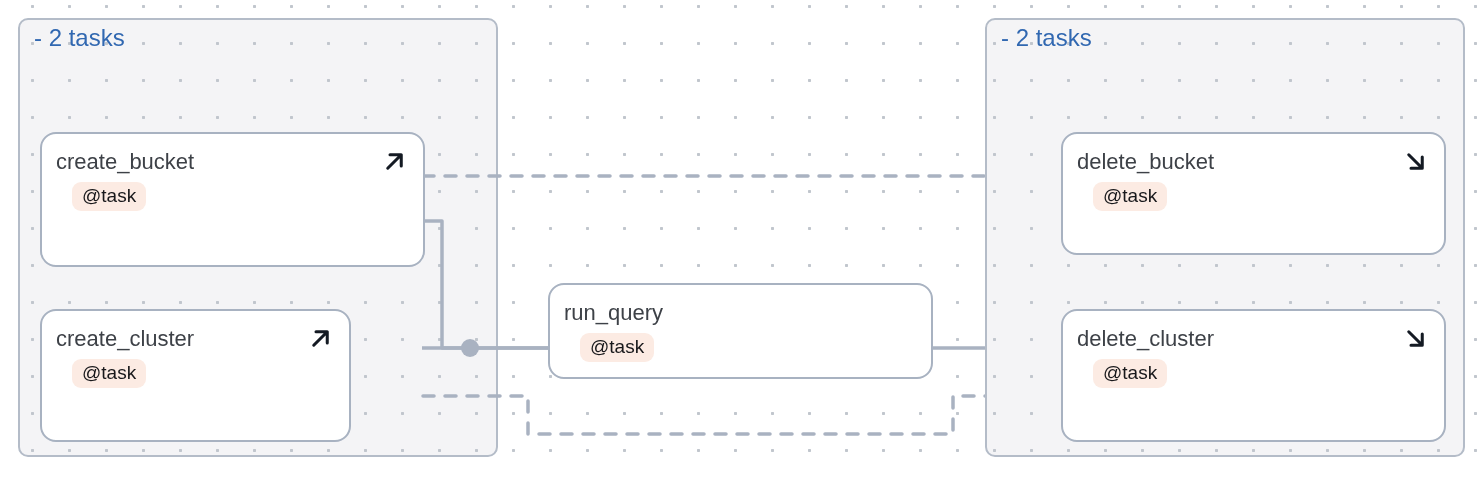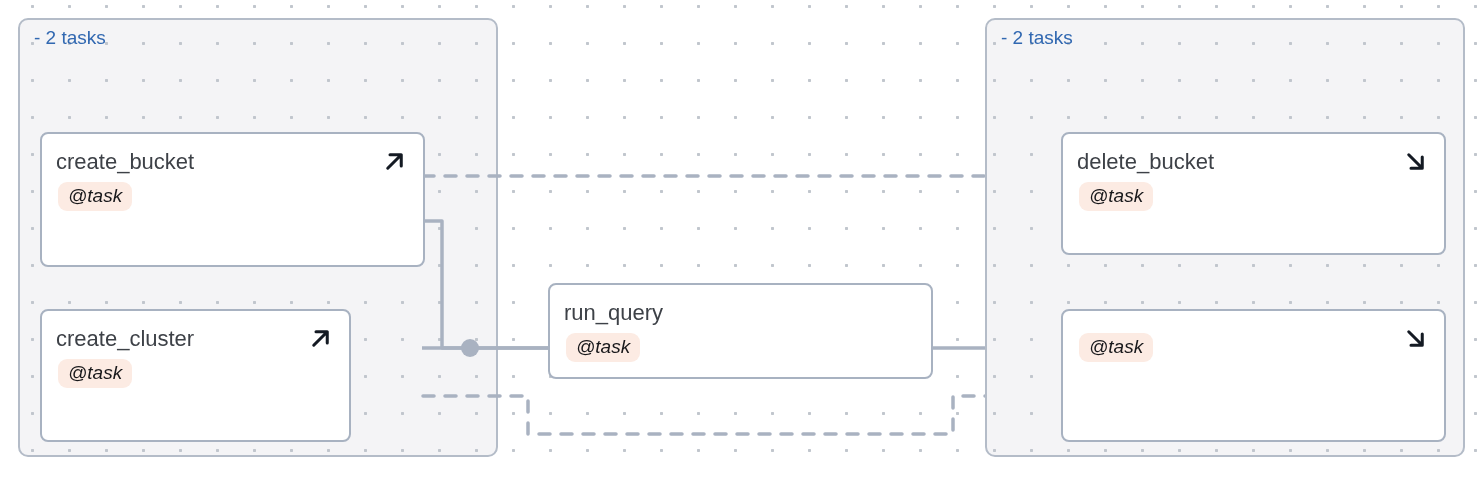--- a/index.html
+++ b/index.html
@@ -36,62 +36,61 @@
   .group-setup    { left: 18px;  top: 18px; width: 480px; height: 439px; }
   .group-teardown { left: 985px; top: 18px; width: 480px; height: 439px; }
   .group-label {
     margin: 14px 0 0 14px;
     font-size: 22px;
     line-height: 26px;
     color: var(--label, #3d4147);
   }
   .group-tasks {
     margin: 6px 0 0 14px;
-    font-size: 19px;
+    font-size: 24px;
     line-height: 24px;
     color: var(--tasks-link, #3168b1);
     cursor: pointer;
     display: inline-block;
   }
   .edges { position: absolute; left: 0; top: 0; }
   .edge { fill: none; stroke: var(--edge, #a9b2c1); stroke-width: 3.5px; stroke-linejoin: round; }
   .edge.dashed { stroke-dasharray: 11 11; stroke-linecap: round; }
   .junction { fill: var(--edge, #a9b2c1); stroke: none; }
   .node {
     position: absolute;
     z-index: 2;
     background: var(--node-bg, #ffffff);
     border: 2px solid var(--node-border, #a8b2c1);
-    border-radius: 8px;
+    border-radius: 16px;
     box-sizing: border-box;
     padding: 15px 14px;
     cursor: pointer;
   }
   
   .n-create-bucket  { left: 20px; top: 112px; width: 385px; height: 135px; }
   .n-create-cluster { left: 20px; top: 289px; width: 311px; height: 133px; }
   .n-run-query      { left: 548px; top: 283px; width: 385px; height: 96px; }
   .n-delete-bucket  { left: 74px; top: 112px; width: 385px; height: 123px; }
   .n-delete-cluster { left: 74px; top: 289px; width: 385px; height: 133px; }
   .node-label {
     font-size: 22px;
     line-height: 26px;
     color: var(--label, #3d4147);
     white-space: nowrap;
   }
   .badge {
     display: inline-block;
-    margin: 7px 0 0 2px;
+    margin: 7px 0 0 16px;
     padding: 3px 10px 4px 10px;
     background: var(--badge-bg, #fcebe3);
     color: var(--badge-text, #18181b);
     font-size: 19px;
     line-height: 22px;
     border-radius: 9px;
-    font-style: italic;
   }
   .node-arrow {
     position: absolute;
     top: 14px;
     right: 15px;
     width: 27px;
     height: 27px;
   }
   .node-arrow path {
     fill: none;
@@ -147,20 +146,21 @@
 
     <div class="node n-delete-bucket">
       <div class="node-label">delete_bucket</div>
       <span class="badge">@task</span>
       <svg class="node-arrow" viewBox="0 0 24 24">
           <path d="M6 6 L18 18 M18 8 V18 H8"></path>
         </svg>
     </div>
 
     <div class="node n-delete-cluster">
+      <div class="node-label">delete_cluster</div>
       <span class="badge">@task</span>
       <svg class="node-arrow" viewBox="0 0 24 24">
           <path d="M6 6 L18 18 M18 8 V18 H8"></path>
         </svg>
     </div>
   </div>
 
 </div>
 
 </body></html>

